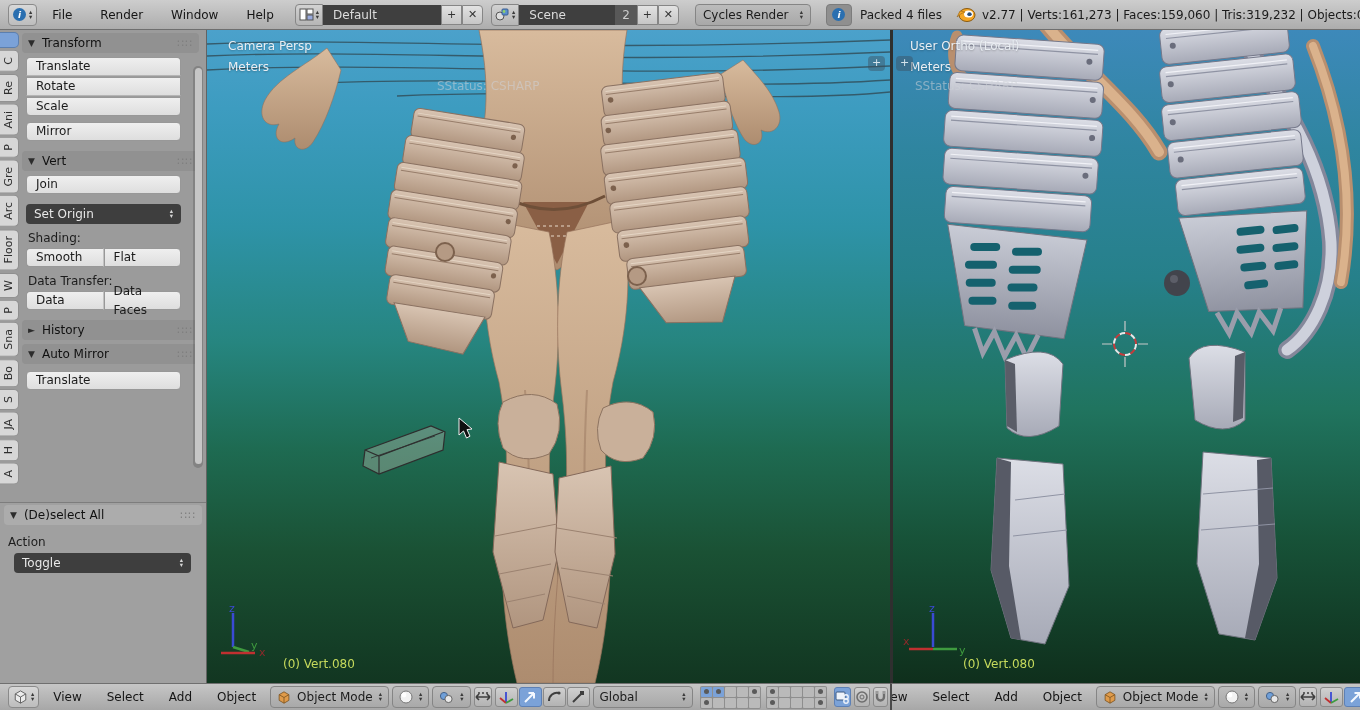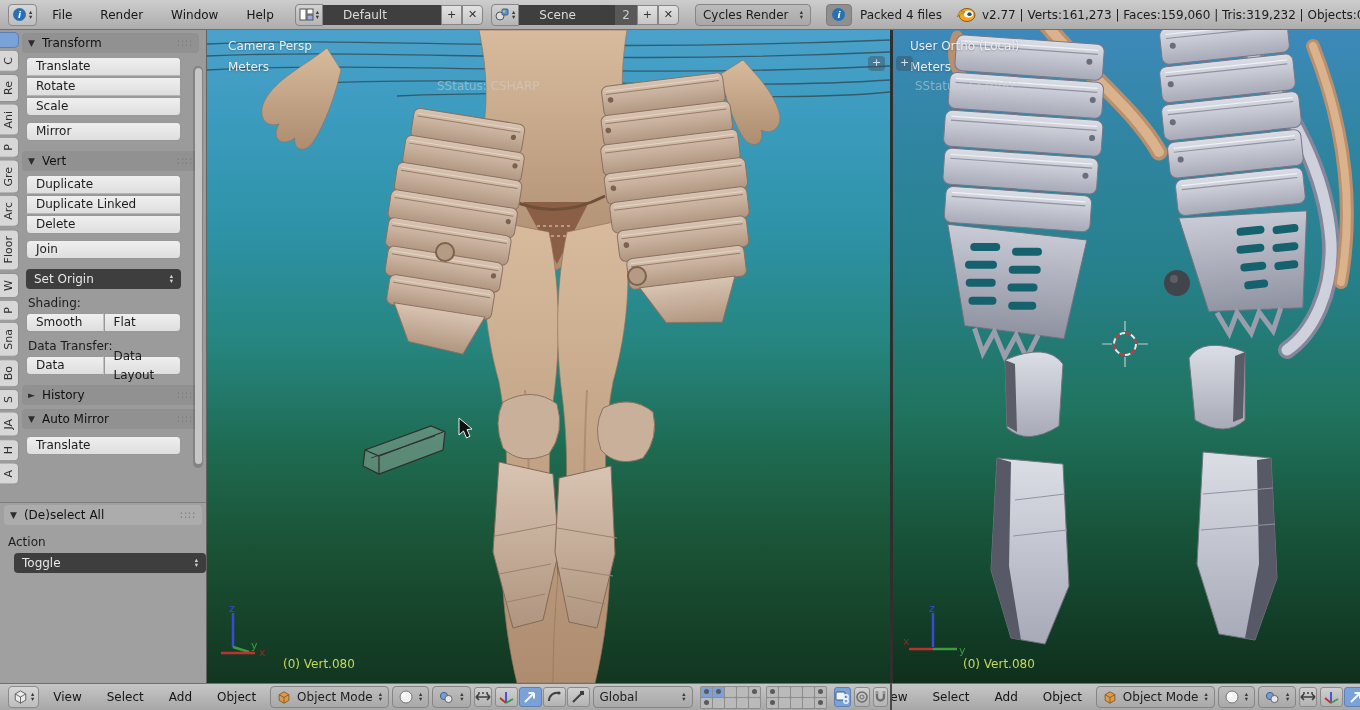--- a/index.html
+++ b/index.html
@@ -15,21 +15,21 @@
     background:repeating-linear-gradient(135deg,#888 0 1px,transparent 1px 4px)}
   .iconbtn{display:flex;align-items:center;gap:3px;height:20px;padding:0 4px;
     background:linear-gradient(#d8d8d8,#bdbdbd);border:1px solid #8a8a8a;border-radius:4px}
   .infocirc{width:13px;height:13px;border-radius:50%;background:#2a6fb0;color:#fff;font-size:9px;
     font-weight:bold;display:flex;align-items:center;justify-content:center;font-style:italic}
   .updown{display:flex;flex-direction:column;font-size:6.5px;line-height:5px;color:#3a3a3a;text-align:center}
   .updown span{display:block}
   .idblock{display:flex;align-items:center;height:20px;margin:0 2px}
   .browse{display:flex;align-items:center;gap:2px;height:20px;padding:0 3px;
     background:linear-gradient(#d2d2d2,#b5b5b5);border:1px solid #868686;border-radius:4px 0 0 4px}
-  .idfield{background:#3f3f3f;color:#ddd;height:20px;line-height:20px;padding:0 20px;box-sizing:border-box}
+  .idfield{background:#3f3f3f;color:#ddd;height:20px;line-height:20px;padding:0 10px;box-sizing:border-box}
   .idcount{background:#585858;color:#ccc;height:20px;line-height:20px;padding:0 7px}
   .sqbtn{width:21px;height:20px;background:linear-gradient(#e2e2e2,#c6c6c6);border:1px solid #868686;
     display:flex;align-items:center;justify-content:center;color:#333;font-size:11px;box-sizing:border-box}
   .sqbtn.first{border-radius:0}
   .sqbtn.last{border-radius:0 4px 4px 0}
   .dd{display:flex;align-items:center;gap:8px;height:20px;padding:0 7px;margin:0 3px;
     background:linear-gradient(#bcbcbc,#a8a8a8);border:1px solid #858585;border-radius:4px}
   .pill{display:flex;align-items:center;gap:8px;height:20px;padding:0 2px;margin-left:8px}
   .pill .darksq{width:24px;height:20px;background:#8f8f8f;border-radius:4px;display:flex;
     align-items:center;justify-content:center;border:1px solid #7c7c7c}
@@ -59,21 +59,21 @@
   .pair .btn:last-child{border-radius:0 4px 4px 0}
   .ddark{display:flex;align-items:center;height:20px;padding:0 8px;margin:2px 26px 4px 6px;
     background:#3e3e3e;color:#e8e8e8;border-radius:4px}
   .ddark .updown{margin-left:auto;color:#d5d5d5}
   .slabel{margin:7px 0 3px 8px;color:#1c1c1c}
   .vscroll{position:absolute;right:3px;top:36px;width:10px;height:402px;background:rgba(70,70,70,.28);border-radius:5px}
   .vthumb{position:absolute;left:1.5px;top:2px;width:7px;height:396px;background:#c6c6c6;border-radius:4px}
   .redo{position:absolute;left:0;right:0;top:472px;bottom:0;background:#a0a0a0;border-top:1px solid #7d7d7d}
   .redo .phead{background:#acacac;margin:2px 4px 10px 4px}
   .redo .slabel{}
-  .redo .ddark{margin:4px 0 0 14px}
+  .redo .ddark{margin:4px 15px 0 14px}
   
   .vp{position:absolute;top:30px;height:653px;overflow:hidden}
   .vp-left{left:207px;width:683px;
     background:linear-gradient(180deg,#4ba1cb 0%,#3d9cc0 12%,#2e93a8 30%,#26857f 48%,#1e6b52 64%,#1a5134 80%,#123621 100%)}
   .vp-right{left:893px;width:514px;
     background:linear-gradient(180deg,#3d89ba 0%,#2f85a0 18%,#26808a 38%,#20745f 58%,#175238 78%,#0f2f1c 100%)}
   .vp-divider{position:absolute;left:890px;top:30px;width:3px;height:653px;background:#2f2f2f}
   .ovl{position:absolute;color:#e9eef3;text-shadow:0 1px 2px rgba(0,0,0,.25)}
   .ovl.dim{color:rgba(205,210,215,.55);text-shadow:none}
   .vinfo{position:absolute;color:#c6da5c}
@@ -211,42 +211,37 @@
       <div class="btn">Rotate</div>
       <div class="btn">Scale</div>
     </div>
     <div class="btn">Mirror</div>
 
     <div class="phead" style="margin-top:9px">
       <span class="tri">▼</span>
       <span>Vert</span>
       <span class="grip">∷∷</span>
     </div>
-    <div class="grp" style="margin-top:4px">
-      <div class="btn">Duplicate</div>
-      <div class="btn">Duplicate Linked</div>
-      <div class="btn">Delete</div>
-    </div>
     <div class="btn">Join</div>
     <div class="ddark">
       <span>Set Origin</span>
       <span class="updown">
           <span>▴</span>
           <span>▾</span>
         </span>
     </div>
     <div class="slabel">Shading:</div>
     <div class="pair">
       <div class="btn">Smooth</div>
       <div class="btn">Flat</div>
     </div>
     <div class="slabel">Data Transfer:</div>
     <div class="pair">
       <div class="btn">Data</div>
-      <div class="btn">Data Layout</div>
+      <div class="btn">Data Faces</div>
     </div>
 
     <div class="phead" style="margin-top:10px">
       <span class="tri">►</span>
       <span>History</span>
       <span class="grip">∷∷</span>
     </div>
     <div class="phead">
       <span class="tri">▼</span>
       <span>Auto Mirror</span>

